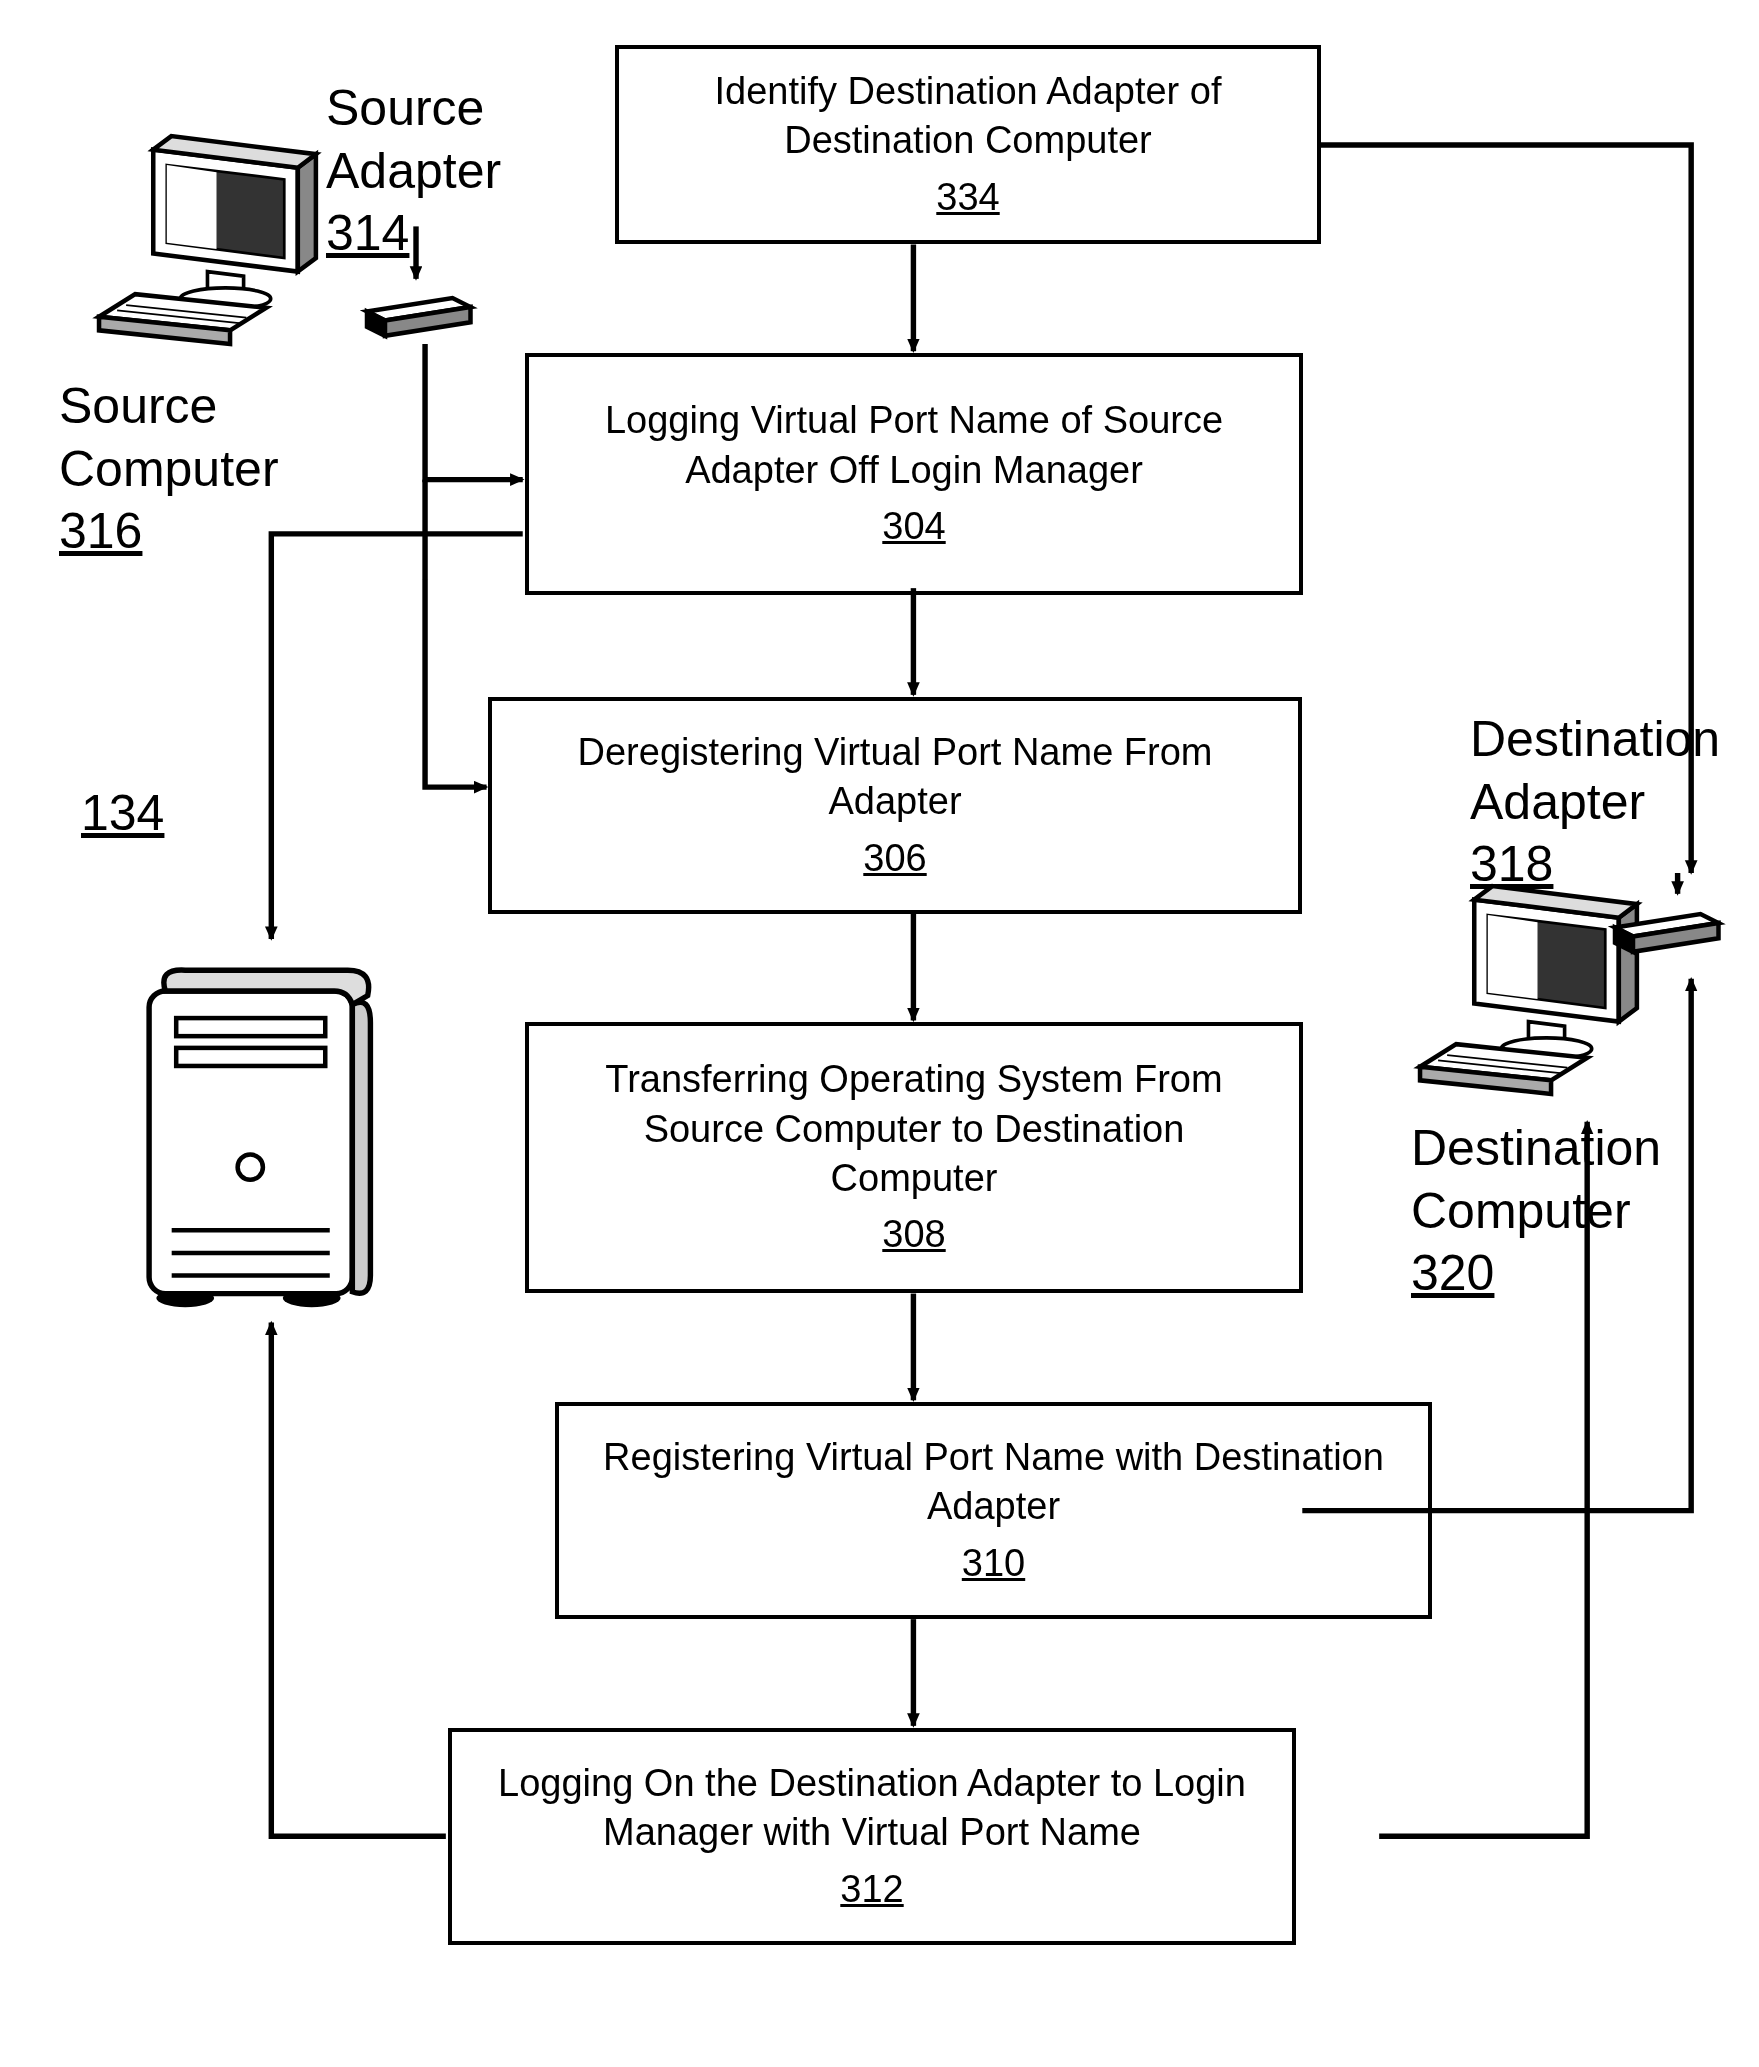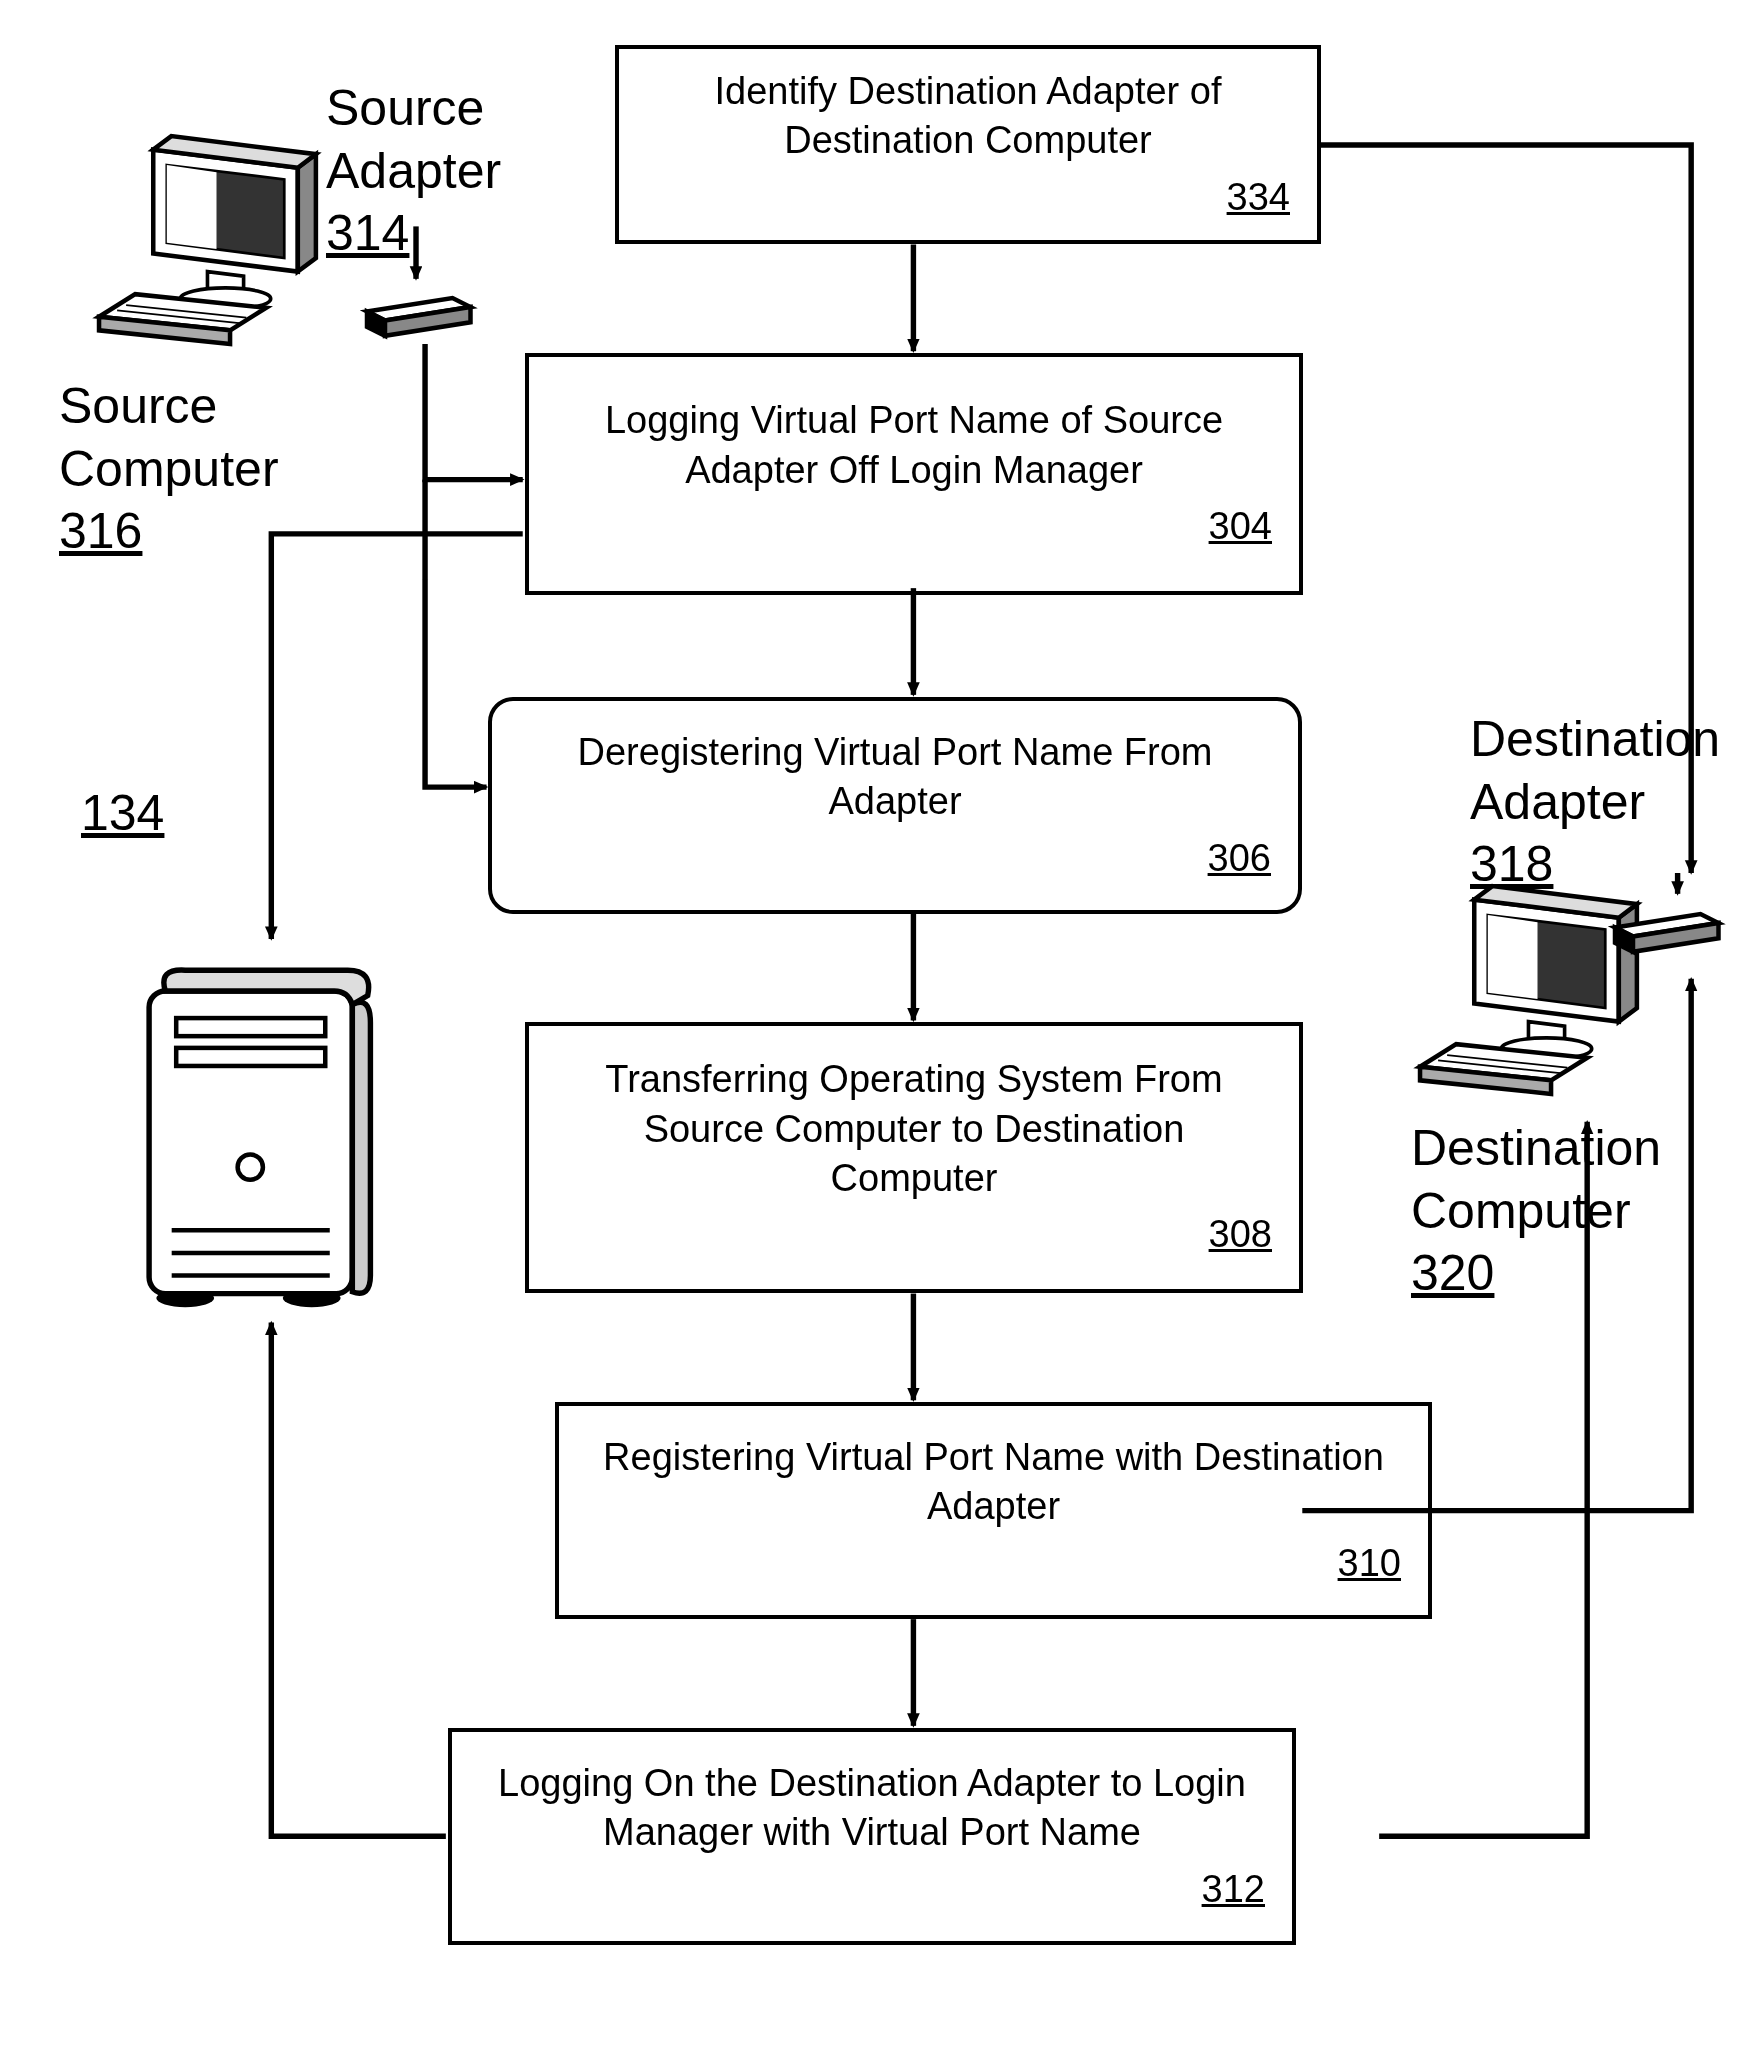--- a/index.html
+++ b/index.html
@@ -9,21 +9,21 @@
     width: 1759px;
     height: 2068px;
     position: relative;
   }
   .box {
     position: absolute;
     border: 4.5px solid #000;
     background: #fff;
     display: flex;
     flex-direction: column;
-    align-items: flex-end;
+    align-items: center;
     justify-content: center;
     text-align: center;
     padding: 18px 27px;
     font-size: 38px;
     line-height: 1.3;
   }
   .box .ref {
     text-decoration: underline;
     margin-top: 7.2px;
     font-size: 38px;
@@ -51,21 +51,21 @@
 <div class="box" style="left:615px; top:45px; width:706px; height:199px;">
   <div>Identify Destination Adapter of Destination Computer</div>
   <div class="ref">334</div>
 </div>
 
 <div class="box" style="left:525px; top:353px; width:778px; height:242px;">
   <div>Logging Virtual Port Name of Source Adapter Off Login Manager</div>
   <div class="ref">304</div>
 </div>
 
-<div class="box" style="left:488px; top:697px; width:814px; height:217px;border-radius:25px;">
+<div class="box" style="left:488px; top:697px; width:814px; height:217px;">
   <div>Deregistering Virtual Port Name From Adapter</div>
   <div class="ref">306</div>
 </div>
 
 <div class="box" style="left:525px; top:1022px; width:778px; height:271px;">
   <div>Transferring Operating System From Source Computer to Destination Computer</div>
   <div class="ref">308</div>
 </div>
 
 <div class="box" style="left:525px; top:1402px; width:877px; height:217px;margin-left:30px;">

